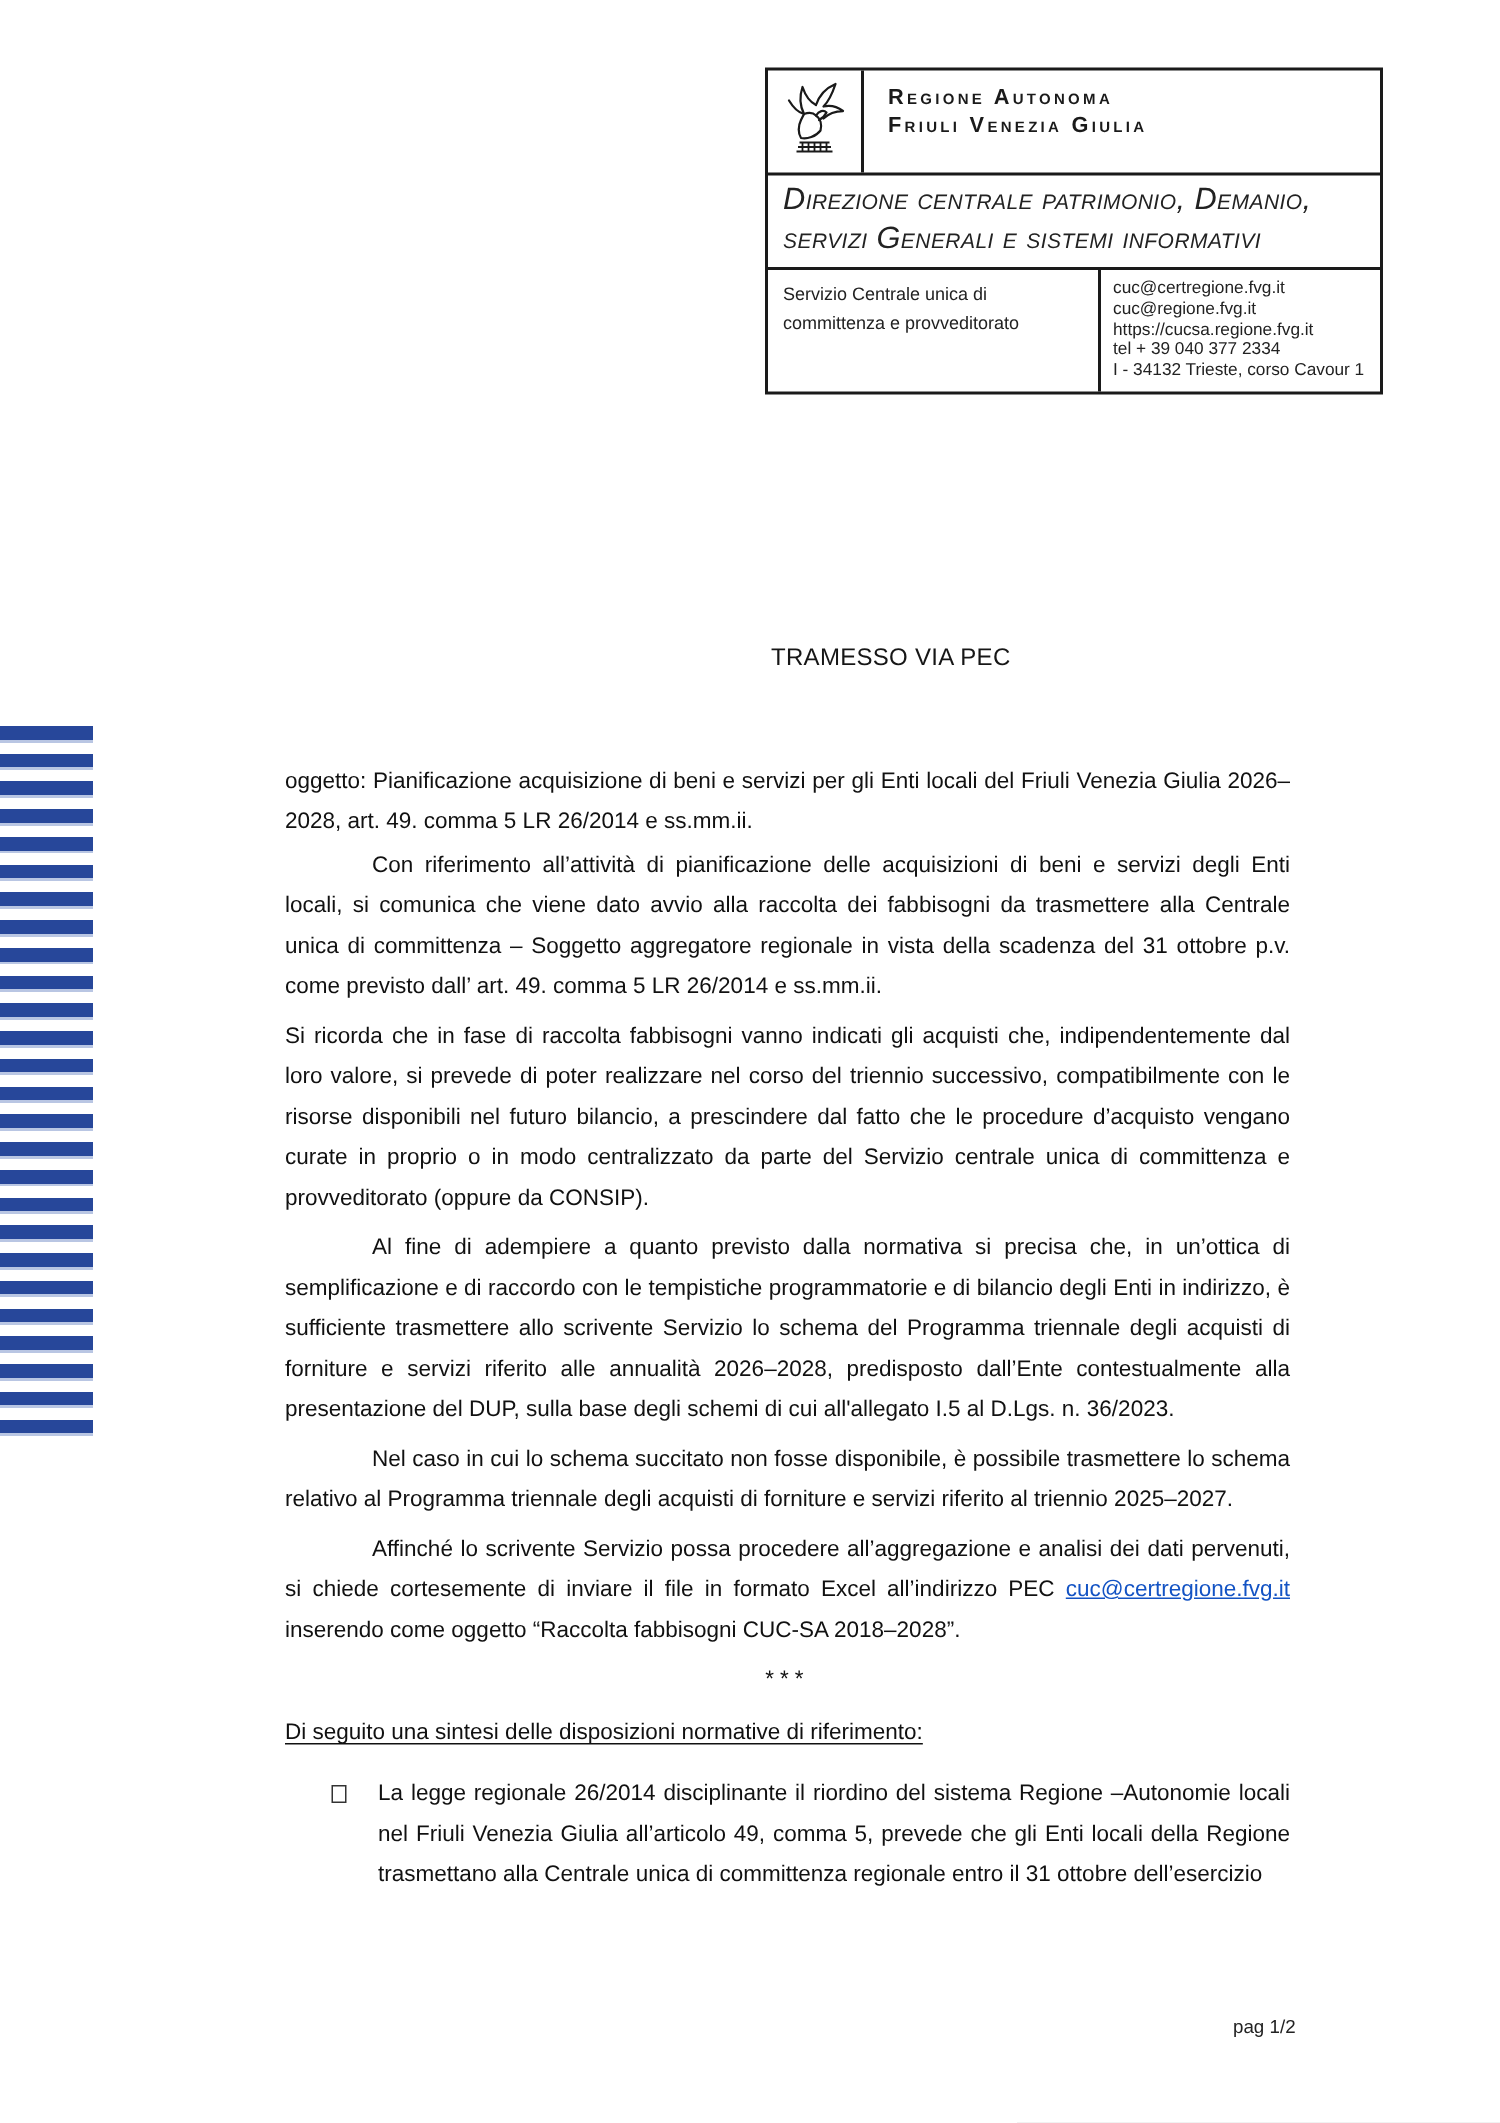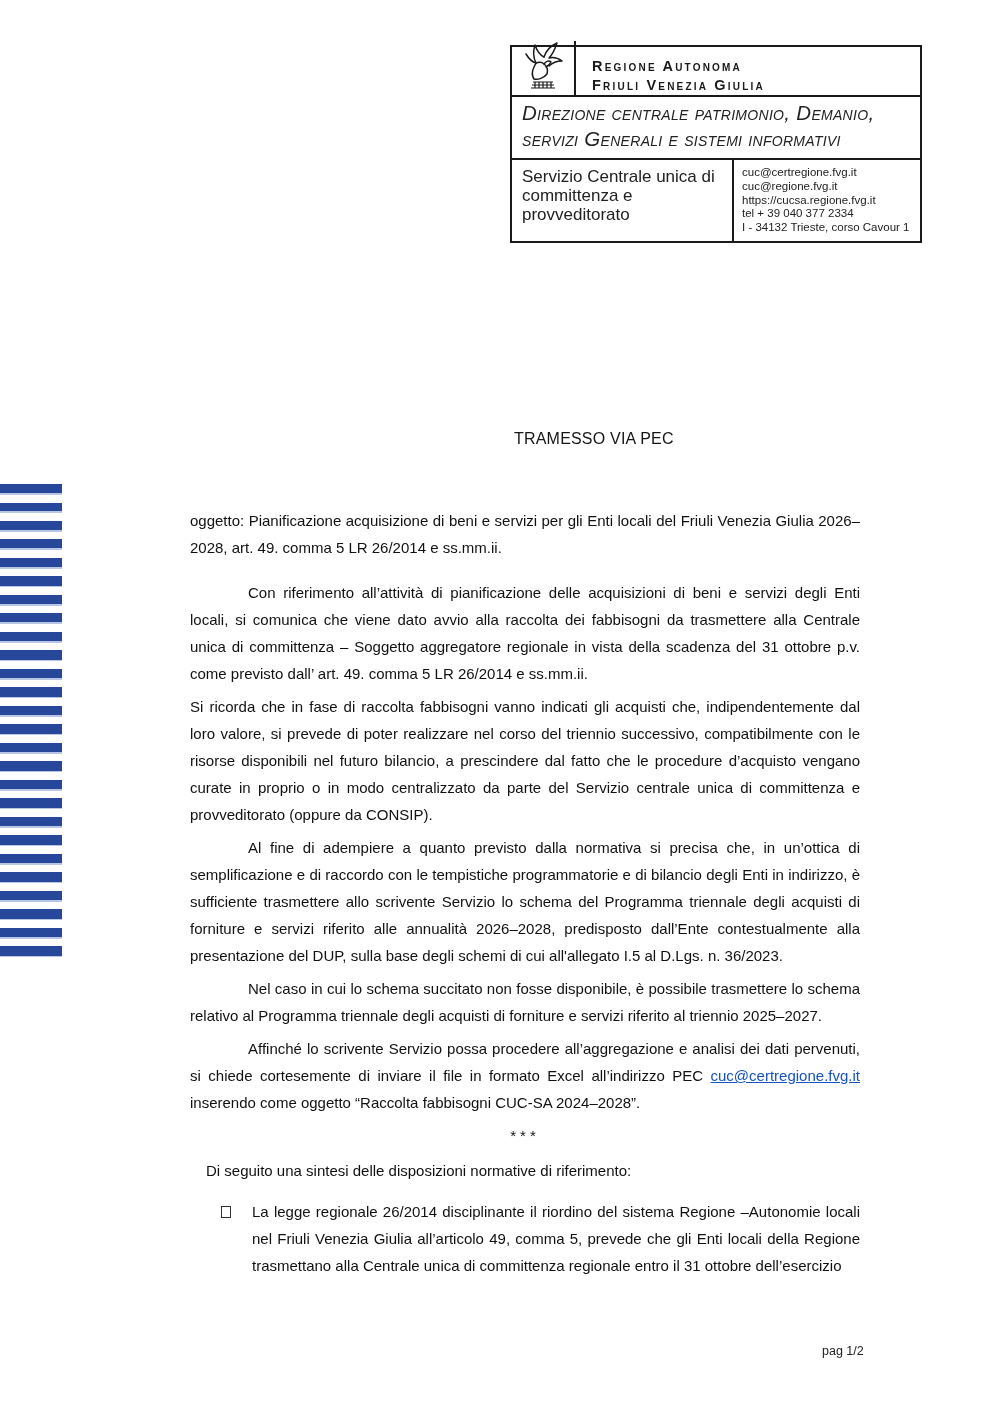--- a/index.html
+++ b/index.html
@@ -27,54 +27,54 @@
       var(--accent-blue) 0px, var(--accent-blue) 9px,
       var(--bar-underline) 9px, var(--bar-underline) 11px,
       #ffffff 11px, #ffffff 18.5px);
   }
 
   
   .letterhead{
     position:absolute;left:510px;top:45px;width:412px;
     border:2px solid #1a1a1a;background:#fff;
   }
-  .lh-row1{display:flex;border-bottom:2px solid #1a1a1a;height:50px;align-items:flex-end;}
+  .lh-row1{display:flex;border-bottom:2px solid #1a1a1a;height:70px;}
   .logo-cell{width:64px;border-right:2px solid #1a1a1a;display:flex;align-items:center;justify-content:center;}
   .name-cell{flex:1;padding:9px 0 0 16px;}
   .region-line{
     font-size:14.5px;font-weight:700;letter-spacing:2.2px;line-height:19px;
     font-variant:small-caps;color:#1a1a1a;white-space:nowrap;
   }
   .lh-row2{
     border-bottom:2px solid #1a1a1a;
     padding:3px 10px 6px 10px;
     font-variant:small-caps;
     font-size:20.5px;line-height:26px;letter-spacing:0.3px;color:#222;font-style:italic;
   }
   .lh-row3{display:flex;}
-  .service-cell{width:220px;padding:7px 8px 10px 10px;font-size:17px;line-height:19px;color:#222;}
+  .service-cell{width:220px;padding:7px 8px 10px 10px;font-size:12px;line-height:19px;color:#222;}
   .contact-cell{flex:1;border-left:2px solid #1a1a1a;padding:6px 8px;font-size:11.5px;line-height:13.8px;color:#222;}
 
   
   .recipient-to{position:absolute;left:501px;top:268px;width:420px;font-size:16.5px;}
   .attention-block{position:absolute;left:514px;top:352px;width:372px;font-size:15.5px;line-height:22px;}
   .transmission{position:absolute;left:514px;top:430px;font-size:16px;letter-spacing:0.2px;}
 
   
   .content{
     position:absolute;left:190px;top:507px;width:670px;
     font-size:15px;line-height:27px;text-align:justify;color:#111;
   }
   .para{margin:0 0 6px 0;}
-  .subject{margin-bottom:18px;}
+  .subject{margin-bottom:2px;}
   .indent{text-indent:58px;}
   .u{text-underline-offset:3px;}
   a.pec-link{color:var(--link-blue);text-decoration:underline;cursor:pointer;}
   .separator{text-align:center;letter-spacing:4px;margin:2px 0 8px 0;}
-  .summary-heading{display:inline-block;text-underline-offset:3px;margin-bottom:12px;margin-left:16px;}
+  .summary-heading{display:inline-block;text-decoration:underline;text-underline-offset:3px;margin-bottom:12px;}
   .bullet-row{display:flex;margin-top:2px;}
   .bullet-square{
     flex:0 0 auto;width:10px;height:12px;margin:8px 21px 0 31px;
     border:1.2px solid #333;background:#fff;
   }
   .bullet-text{flex:1;text-align:justify;}
 
   .footer{position:absolute;left:822px;top:1344px;font-size:12.5px;color:#222;}
 </style>
 </head>
@@ -130,21 +130,21 @@
     <p class="para subject">oggetto: Pianificazione acquisizione di beni e servizi per gli Enti locali del Friuli Venezia Giulia 2026–2028, art. 49.  comma 5 LR 26/2014 e ss.mm.ii.</p>
 
     <p class="para indent">Con riferimento all’attività di pianificazione delle acquisizioni di beni e servizi degli Enti locali, si comunica che viene dato avvio alla raccolta dei fabbisogni da trasmettere alla Centrale unica di committenza – Soggetto aggregatore regionale in vista della scadenza del 31 ottobre p.v. come previsto dall’ art. 49.  comma 5 LR 26/2014 e ss.mm.ii.</p>
 
     <p class="para">Si ricorda che in fase di raccolta fabbisogni vanno indicati gli acquisti che, indipendentemente dal loro valore, si prevede di poter realizzare nel corso del triennio successivo, compatibilmente con le risorse disponibili nel futuro bilancio, a prescindere dal fatto che le procedure d’acquisto vengano curate in proprio o in modo centralizzato da parte del Servizio centrale unica di committenza e provveditorato (oppure da CONSIP).</p>
 
     <p class="para indent"><span class="u">Al fine di adempiere a quanto previsto dalla normativa si precisa che</span><span>, in un’ottica di semplificazione e di raccordo con le tempistiche programmatorie e di bilancio degli Enti in indirizzo, è sufficiente </span><span class="u">trasmettere allo scrivente Servizio lo schema del Programma triennale degli acquisti di forniture e servizi</span><span> riferito alle annualità 2026–2028, predisposto dall’Ente contestualmente alla presentazione del DUP, sulla base degli schemi di cui all'allegato I.5 al D.Lgs. n. 36/2023.</span></p>
 
     <p class="para indent">Nel caso in cui lo schema succitato non fosse disponibile, è possibile trasmettere lo schema relativo al Programma triennale degli acquisti di forniture e servizi riferito al triennio 2025–2027.</p>
 
-    <p class="para indent"><span>Affinché lo scrivente Servizio possa procedere all’aggregazione e analisi dei dati pervenuti, si chiede cortesemente di inviare il file in formato Excel all’indirizzo PEC </span><a class="pec-link">cuc@certregione.fvg.it</a><span> inserendo come oggetto “Raccolta fabbisogni CUC-SA 2024–2028”.</span></p>
+    <p class="para indent"><span>Affinché lo scrivente Servizio possa procedere all’aggregazione e analisi dei dati pervenuti, si chiede cortesemente di inviare il file in formato Excel all’indirizzo PEC </span><a class="pec-link">cuc@certregione.fvg.it</a><span> inserendo come oggetto “Raccolta fabbisogni CUC-SA 2018–2028”.</span></p>
 
     <p class="para separator">***</p>
 
     <div>
       <span class="summary-heading">Di seguito una sintesi delle disposizioni normative di riferimento:</span>
     </div>
 
     <div class="bullet-row">
       <span class="bullet-square"></span>
       <p class="bullet-text">La legge regionale 26/2014 disciplinante il riordino del sistema Regione –Autonomie locali nel Friuli Venezia Giulia all’articolo 49, comma 5, prevede che gli Enti locali della Regione trasmettano alla Centrale unica di committenza regionale entro il 31 ottobre dell’esercizio</p>

